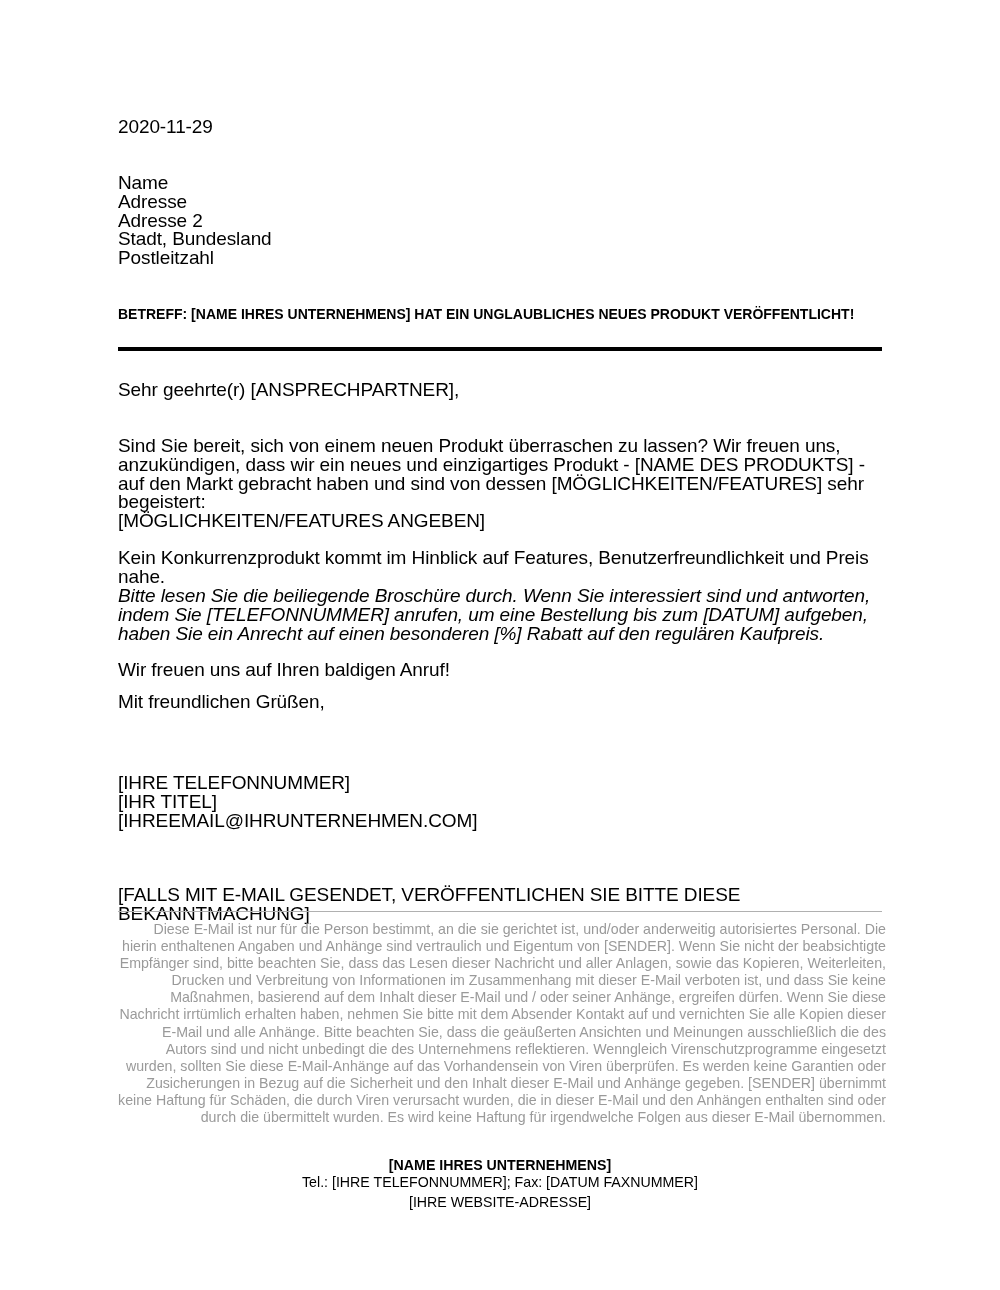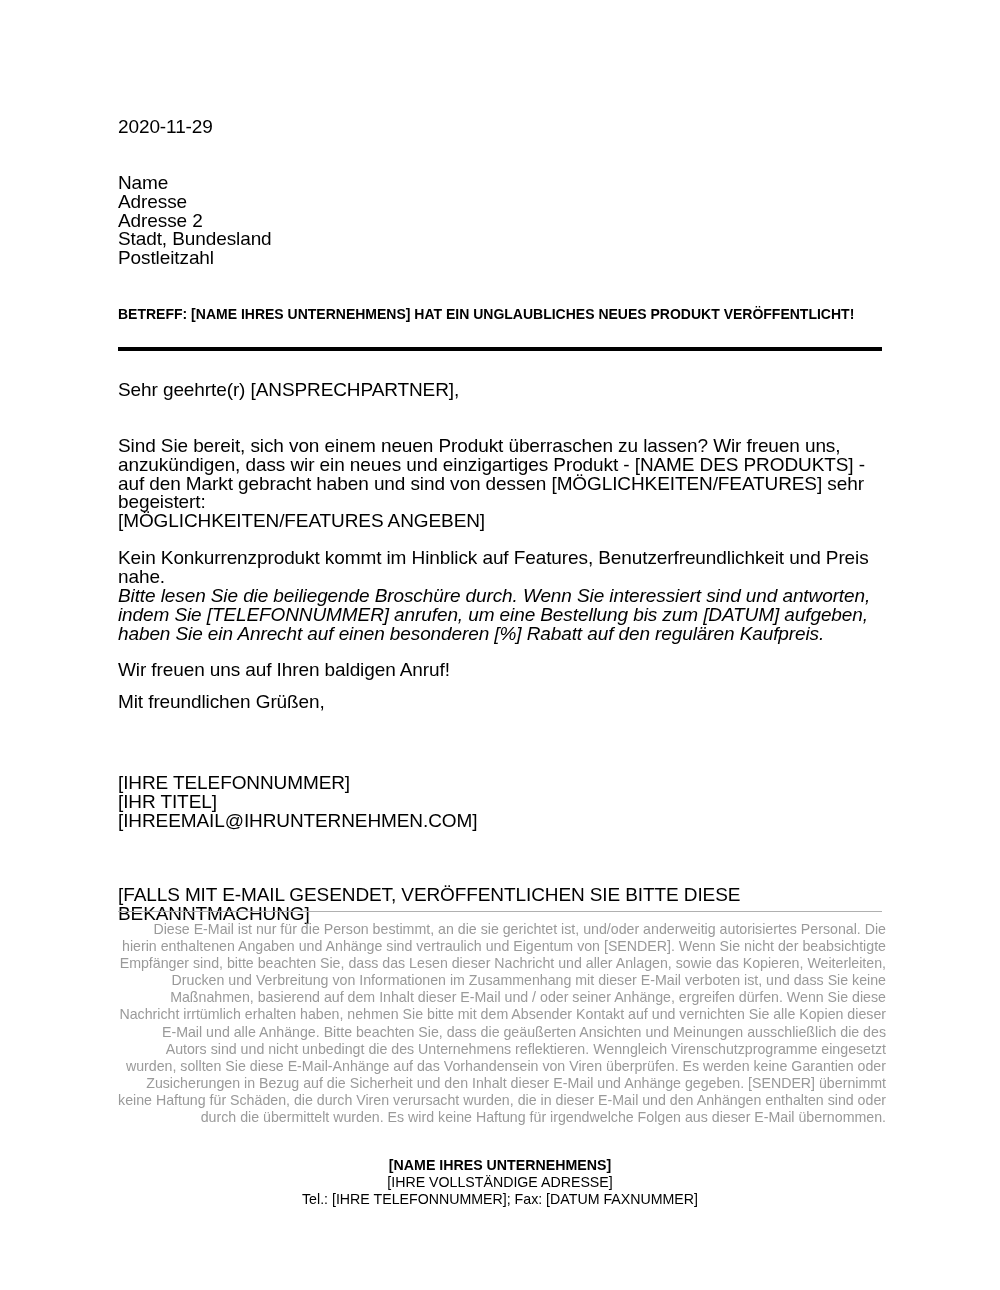--- a/index.html
+++ b/index.html
@@ -64,16 +64,16 @@
     <div>[IHREEMAIL@IHRUNTERNEHMEN.COM]</div>
   </div>
 
   <div class="txt notice">[FALLS MIT E-MAIL GESENDET, VERÖFFENTLICHEN SIE BITTE DIESE BEKANNTMACHUNG]</div>
   <div class="rule-thin"></div>
 
   <div class="disclaimer">Diese E-Mail ist nur für die Person bestimmt, an die sie gerichtet ist, und/oder anderweitig autorisiertes Personal. Die hierin enthaltenen Angaben und Anhänge sind vertraulich und Eigentum von [SENDER]. Wenn Sie nicht der beabsichtigte Empfänger sind, bitte beachten Sie, dass das Lesen dieser Nachricht und aller Anlagen, sowie das Kopieren, Weiterleiten, Drucken und Verbreitung von Informationen im Zusammenhang mit dieser E-Mail verboten ist, und dass Sie keine Maßnahmen, basierend auf dem Inhalt dieser E-Mail und / oder seiner Anhänge, ergreifen dürfen. Wenn Sie diese Nachricht irrtümlich erhalten haben, nehmen Sie bitte mit dem Absender Kontakt auf und vernichten Sie alle Kopien dieser E-Mail und alle Anhänge. Bitte beachten Sie, dass die geäußerten Ansichten und Meinungen ausschließlich die des Autors sind und nicht unbedingt die des Unternehmens reflektieren. Wenngleich Virenschutzprogramme eingesetzt wurden, sollten Sie diese E-Mail-Anhänge auf das Vorhandensein von Viren überprüfen. Es werden keine Garantien oder Zusicherungen in Bezug auf die Sicherheit und den Inhalt dieser E-Mail und Anhänge gegeben. [SENDER] übernimmt keine Haftung für Schäden, die durch Viren verursacht wurden, die in dieser E-Mail und den Anhängen enthalten sind oder durch die übermittelt wurden. Es wird keine Haftung für irgendwelche Folgen aus dieser E-Mail übernommen.</div>
 
   <div class="footer">
     <div class="company">[NAME IHRES UNTERNEHMENS]</div>
-    <div>[IHRE VOLLSTÄNDIGE ADRESSE]</div>
     <div>Tel.: [IHRE TELEFONNUMMER]; Fax: [DATUM FAXNUMMER]</div>
+    <div class="web">[IHRE WEBSITE-ADRESSE]</div>
   </div>
 </div>
 
 </body></html>

